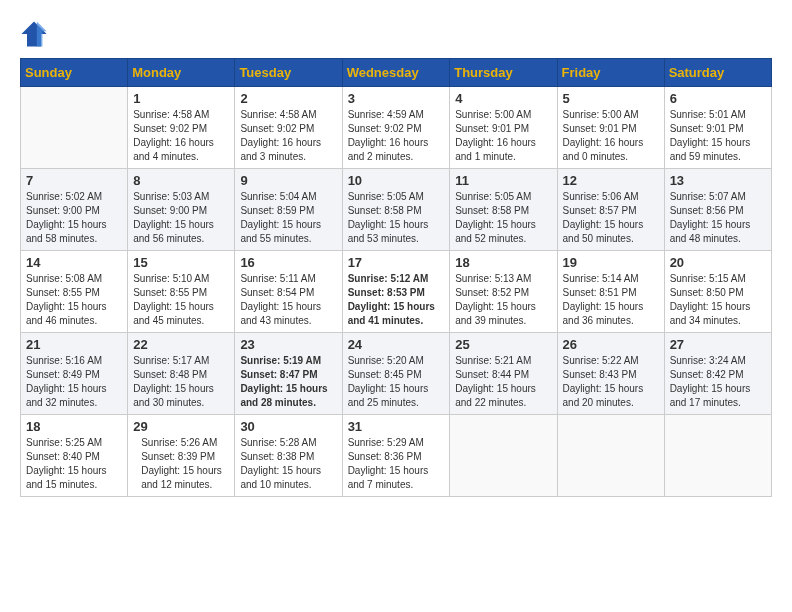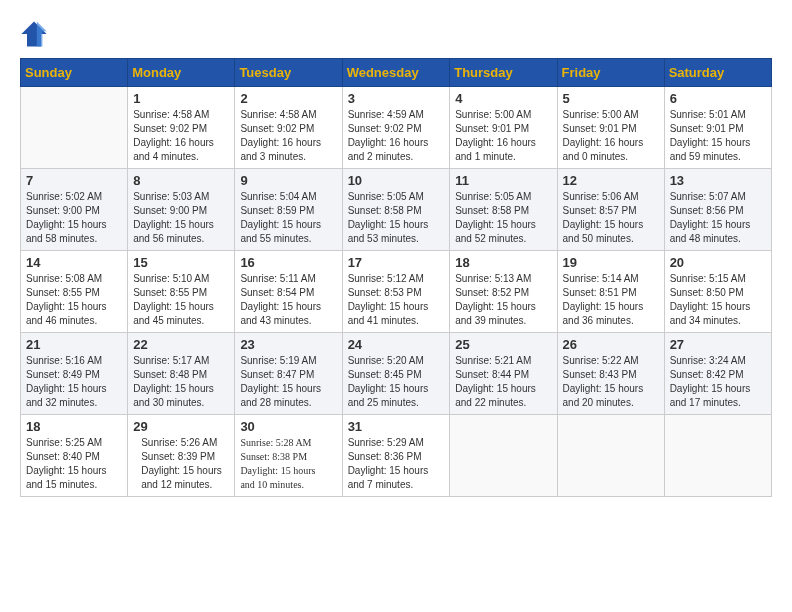--- a/index.html
+++ b/index.html
@@ -247,21 +247,21 @@
         </td>
         <td>
           <span class="day-number">16</span>
           <div class="day-info" style="white-space: pre-line;">Sunrise: 5:11 AM
 Sunset: 8:54 PM
 Daylight: 15 hours
 and 43 minutes.</div>
         </td>
         <td>
           <span class="day-number">17</span>
-          <div class="day-info" style="white-space: pre-line;">Sunrise: 5:12 AM
+          <div class="day-info" style="white-space: pre-line; font-weight: bold;">Sunrise: 5:12 AM
 Sunset: 8:53 PM
 Daylight: 15 hours
 and 41 minutes.</div>
         </td>
         <td>
           <span class="day-number">18</span>
           <div class="day-info" style="white-space: pre-line;">Sunrise: 5:13 AM
 Sunset: 8:52 PM
 Daylight: 15 hours
 and 39 minutes.</div>
@@ -291,21 +291,21 @@
         </td>
         <td>
           <span class="day-number">22</span>
           <div class="day-info" style="white-space: pre-line;">Sunrise: 5:17 AM
 Sunset: 8:48 PM
 Daylight: 15 hours
 and 30 minutes.</div>
         </td>
         <td>
           <span class="day-number">23</span>
-          <div class="day-info" style="white-space: pre-line;">Sunrise: 5:19 AM
+          <div class="day-info" style="white-space: pre-line; font-weight: bold;">Sunrise: 5:19 AM
 Sunset: 8:47 PM
 Daylight: 15 hours
 and 28 minutes.</div>
         </td>
         <td>
           <span class="day-number">24</span>
           <div class="day-info" style="white-space: pre-line;">Sunrise: 5:20 AM
 Sunset: 8:45 PM
 Daylight: 15 hours
 and 25 minutes.</div>
@@ -342,21 +342,21 @@
         </td>
         <td>
           <span class="day-number">29</span>
           <div class="day-info" style="white-space: pre-line; margin-left: 8px;">Sunrise: 5:26 AM
 Sunset: 8:39 PM
 Daylight: 15 hours
 and 12 minutes.</div>
         </td>
         <td>
           <span class="day-number">30</span>
-          <div class="day-info" style="white-space: pre-line; font-family: Liberation Serif, serif;">Sunrise: 5:28 AM
+          <div class="day-info" style="white-space: pre-line;">Sunrise: 5:28 AM
 Sunset: 8:38 PM
 Daylight: 15 hours
 and 10 minutes.</div>
         </td>
         <td>
           <span class="day-number">31</span>
           <div class="day-info" style="white-space: pre-line;">Sunrise: 5:29 AM
 Sunset: 8:36 PM
 Daylight: 15 hours
 and 7 minutes.</div>

